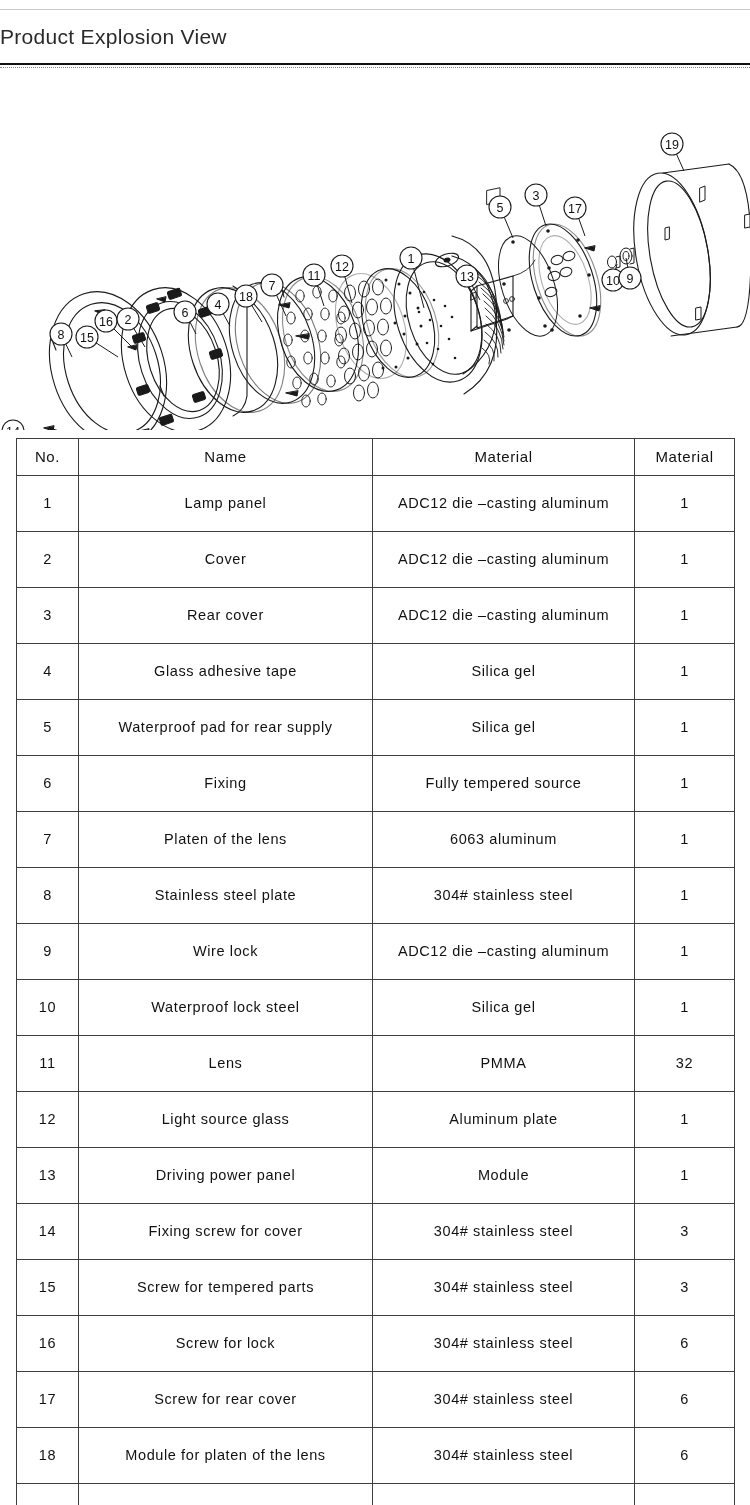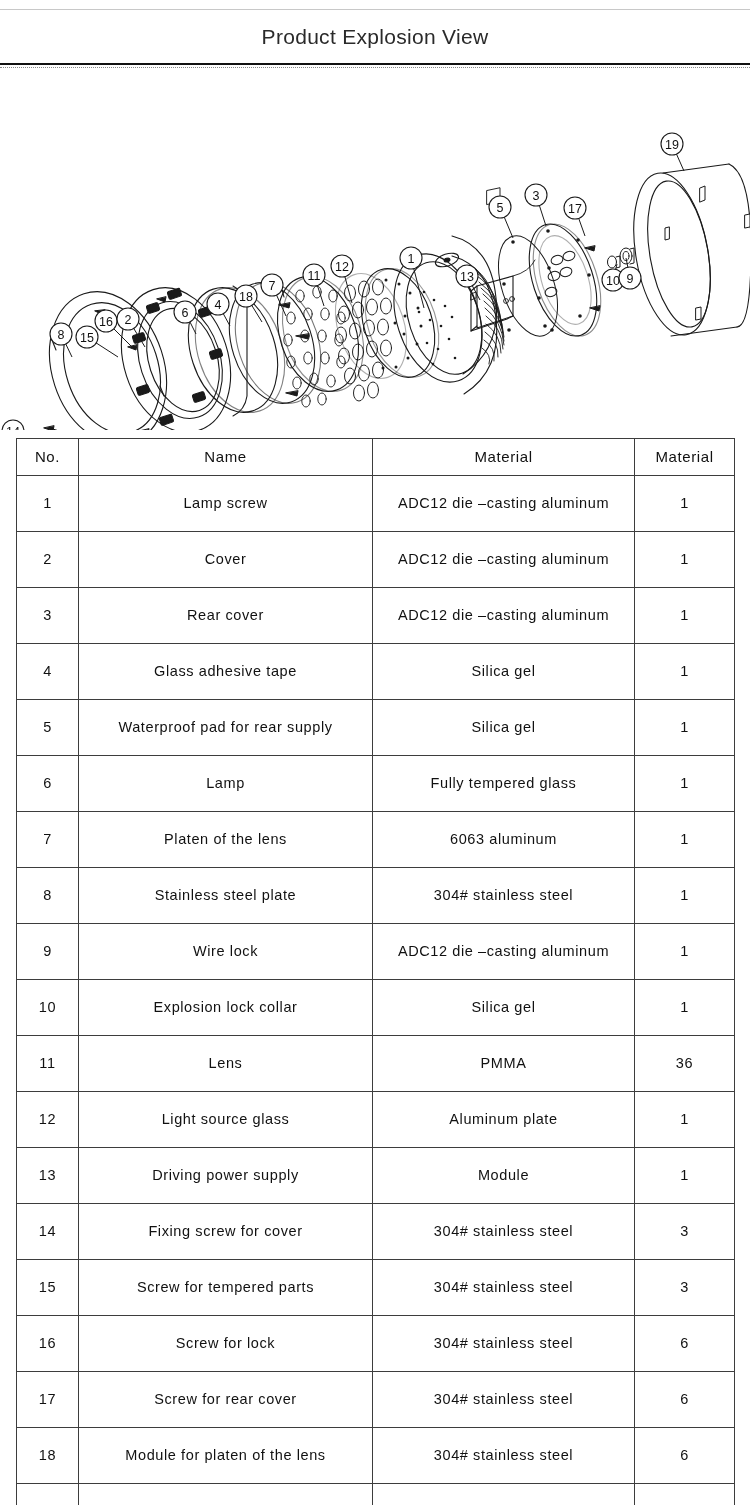--- a/index.html
+++ b/index.html
@@ -17,21 +17,20 @@
 
   
   .title-bar {
     position: relative;
     height: 56px;
     border-top: 1px solid #c8c8c8;
     border-bottom: 2px solid #111111;
     box-sizing: border-box;
     display: flex;
     align-items: center;
-    justify-content: center;
     margin-top: 9px;
   }
   .title-text {
     font-size: 21px;
     font-weight: 400;
     letter-spacing: 0.3px;
     color: #2a2a2a;
   }
   .dotted-rule {
     height: 0;
@@ -454,21 +453,21 @@
       <tr>
         <th>No.</th>
         <th>Name</th>
         <th>Material</th>
         <th>Material</th>
       </tr>
     </thead>
     <tbody id="parts-body">
         <tr>
           <td>1</td>
-          <td>Lamp screw</td>
+          <td>Lamp panel</td>
           <td>ADC12 die –casting aluminum</td>
           <td>1</td>
         </tr>
         <tr>
           <td>2</td>
           <td>Cover</td>
           <td>ADC12 die –casting aluminum</td>
           <td>1</td>
         </tr>
         <tr>
@@ -484,22 +483,22 @@
           <td>1</td>
         </tr>
         <tr>
           <td>5</td>
           <td>Waterproof   pad for   rear   supply</td>
           <td>Silica    gel</td>
           <td>1</td>
         </tr>
         <tr>
           <td>6</td>
-          <td>Lamp</td>
-          <td>Fully    tempered  glass</td>
+          <td>Fixing</td>
+          <td>Fully    tempered  source</td>
           <td>1</td>
         </tr>
         <tr>
           <td>7</td>
           <td>Platen    of  the   lens</td>
           <td>6063 aluminum</td>
           <td>1</td>
         </tr>
         <tr>
           <td>8</td>
@@ -508,39 +507,39 @@
           <td>1</td>
         </tr>
         <tr>
           <td>9</td>
           <td>Wire   lock</td>
           <td>ADC12 die –casting aluminum</td>
           <td>1</td>
         </tr>
         <tr>
           <td>10</td>
-          <td>Explosion   lock   collar</td>
+          <td>Waterproof   lock   steel</td>
           <td>Silica    gel</td>
           <td>1</td>
         </tr>
         <tr>
           <td>11</td>
           <td>Lens</td>
           <td>PMMA</td>
-          <td>36</td>
+          <td>32</td>
         </tr>
         <tr>
           <td>12</td>
           <td>Light    source   glass</td>
           <td>Aluminum  plate</td>
           <td>1</td>
         </tr>
         <tr>
           <td>13</td>
-          <td>Driving    power  supply</td>
+          <td>Driving    power  panel</td>
           <td>Module</td>
           <td>1</td>
         </tr>
         <tr>
           <td>14</td>
           <td>Fixing    screw  for   cover</td>
           <td>304# stainless    steel</td>
           <td>3</td>
         </tr>
         <tr>

